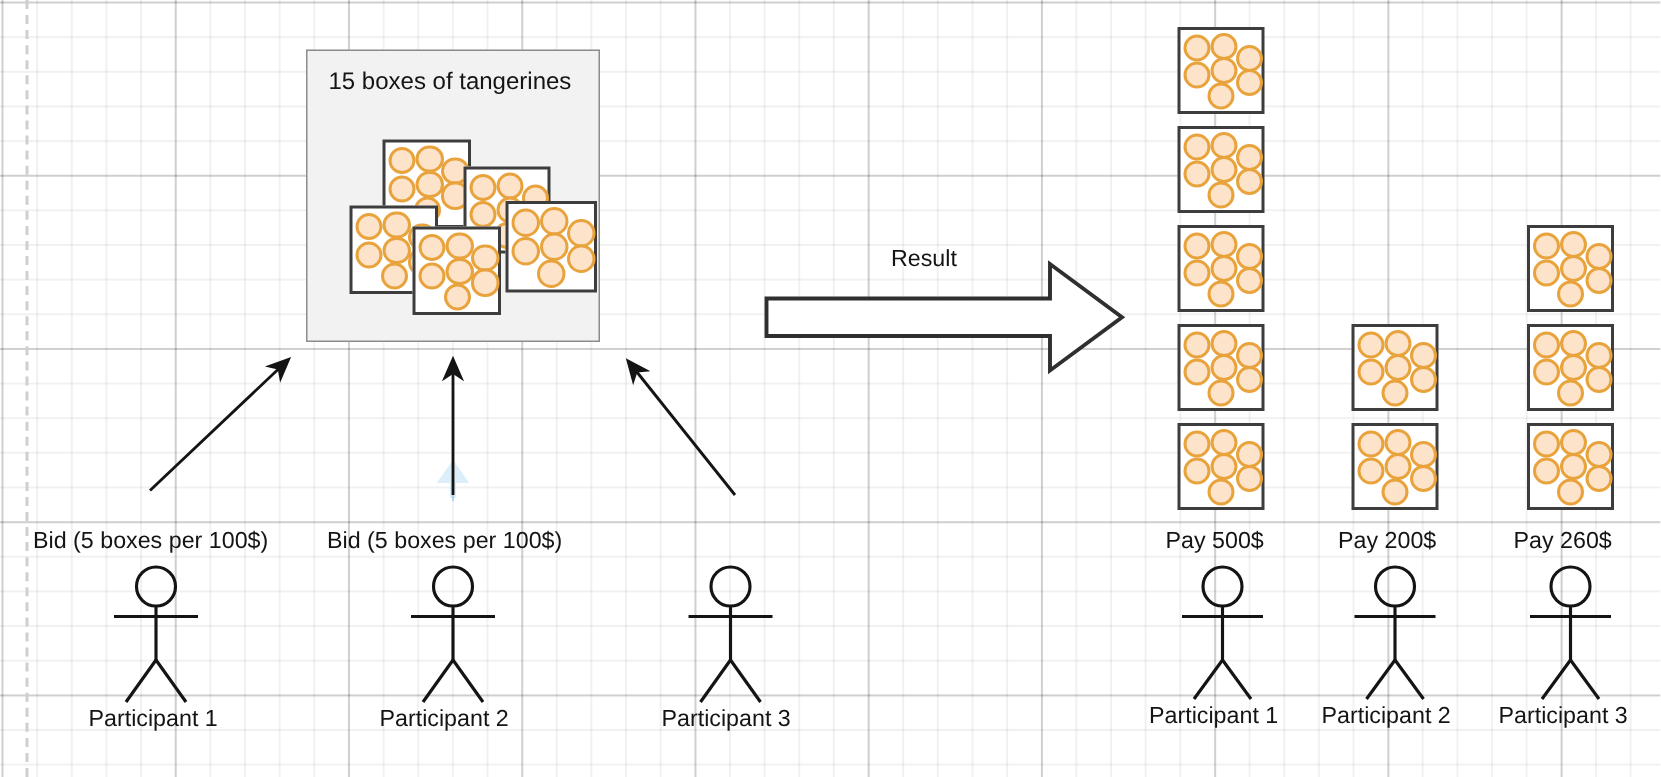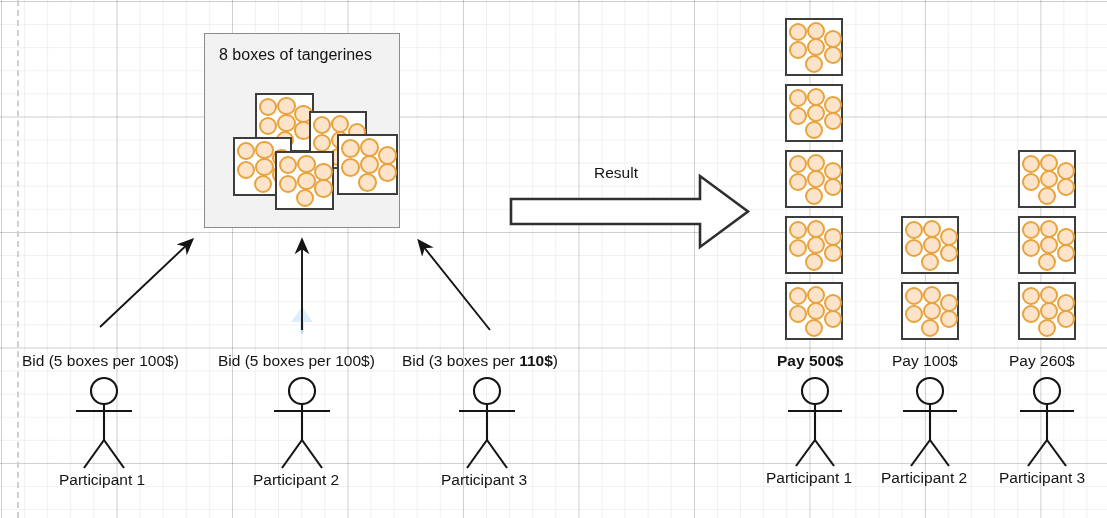--- a/index.html
+++ b/index.html
@@ -79,21 +79,21 @@
   }
 </style>
 </head>
 <body>
 
 <div id="canvas">
 
   <div class="guide-line"></div>
 
   <div class="panel">
-    <div class="panel-title">8 boxes of tangerines</div>
+    <div class="panel-title">15 boxes of tangerines</div>
     <div id="supply-cluster">
         <div class="tbox" style="width: 59px; height: 59px; left: 50px; top: 59px; z-index: 10;">
           <div class="tang" style="width: 18.29px; height: 18.29px; left: 2.065px; top: 2.655px; background: rgb(253, 227, 202); border-color: rgb(232, 163, 61);"></div>
           <div class="tang" style="width: 18.29px; height: 18.29px; left: 20.355px; top: 2.065px; background: rgb(253, 227, 202); border-color: rgb(232, 163, 61);"></div>
           <div class="tang" style="width: 18.29px; height: 18.29px; left: 37.465px; top: 9.735px; background: rgb(253, 227, 202); border-color: rgb(232, 163, 61);"></div>
           <div class="tang" style="width: 18.29px; height: 18.29px; left: 20.355px; top: 18.585px; background: rgb(253, 227, 202); border-color: rgb(232, 163, 61);"></div>
           <div class="tang" style="width: 18.29px; height: 18.29px; left: 2.065px; top: 21.535px; background: rgb(253, 227, 202); border-color: rgb(232, 163, 61);"></div>
           <div class="tang" style="width: 18.29px; height: 18.29px; left: 37.465px; top: 26.255px; background: rgb(253, 227, 202); border-color: rgb(232, 163, 61);"></div>
           <div class="tang" style="width: 18.29px; height: 18.29px; left: 18.585px; top: 35.695px; background: rgb(253, 227, 202); border-color: rgb(232, 163, 61);"></div>
         </div>
@@ -202,23 +202,20 @@
   </svg>
 
   <div class="label" style="left:594px;top:164px;">Result</div>
 
   <div class="label" style="left:22px;top:352px;">
     <span>Bid (5 boxes per </span><span>100$</span><span>)</span>
   </div>
   <div class="label" style="left:218px;top:352px;">
     <span>Bid (5 boxes per </span><span>100$</span><span>)</span>
   </div>
-  <div class="label" style="left:402px;top:352px;">
-    <span>Bid (3 boxes per </span><b>110$</b><span>)</span>
-  </div>
 
   <div class="label" style="left:59px;top:471px;">Participant 1</div>
   <div class="label" style="left:253px;top:471px;">Participant 2</div>
   <div class="label" style="left:441px;top:471px;">Participant 3</div>
 
   <div id="winner-col-0" class="abs">
       <div class="tbox" style="width: 58px; height: 58px; left: 785px; top: 282px;">
         <div class="tang" style="width: 17.98px; height: 17.98px; left: 2.03px; top: 2.61px; background: rgb(253, 227, 202); border-color: rgb(232, 163, 61);"></div>
         <div class="tang" style="width: 17.98px; height: 17.98px; left: 20.01px; top: 2.03px; background: rgb(253, 227, 202); border-color: rgb(232, 163, 61);"></div>
         <div class="tang" style="width: 17.98px; height: 17.98px; left: 36.83px; top: 9.57px; background: rgb(253, 227, 202); border-color: rgb(232, 163, 61);"></div>
@@ -307,21 +304,21 @@
         <div class="tang" style="width: 17.98px; height: 17.98px; left: 2.03px; top: 2.61px; background: rgb(253, 227, 202); border-color: rgb(232, 163, 61);"></div>
         <div class="tang" style="width: 17.98px; height: 17.98px; left: 20.01px; top: 2.03px; background: rgb(253, 227, 202); border-color: rgb(232, 163, 61);"></div>
         <div class="tang" style="width: 17.98px; height: 17.98px; left: 36.83px; top: 9.57px; background: rgb(253, 227, 202); border-color: rgb(232, 163, 61);"></div>
         <div class="tang" style="width: 17.98px; height: 17.98px; left: 20.01px; top: 18.27px; background: rgb(253, 227, 202); border-color: rgb(232, 163, 61);"></div>
         <div class="tang" style="width: 17.98px; height: 17.98px; left: 2.03px; top: 21.17px; background: rgb(253, 227, 202); border-color: rgb(232, 163, 61);"></div>
         <div class="tang" style="width: 17.98px; height: 17.98px; left: 36.83px; top: 25.81px; background: rgb(253, 227, 202); border-color: rgb(232, 163, 61);"></div>
         <div class="tang" style="width: 17.98px; height: 17.98px; left: 18.27px; top: 35.09px; background: rgb(253, 227, 202); border-color: rgb(232, 163, 61);"></div>
       </div>
     </div>
 
-  <div class="label" style="left:777px;top:352px;font-weight:bold;">Pay 500$</div>
-  <div class="label" style="left:892px;top:352px;">Pay 100$</div>
+  <div class="label" style="left:777px;top:352px;">Pay 500$</div>
+  <div class="label" style="left:892px;top:352px;">Pay 200$</div>
   <div class="label" style="left:1009px;top:352px;">Pay 260$</div>
 
   <div class="label" style="left:766px;top:469px;">Participant 1</div>
   <div class="label" style="left:881px;top:469px;">Participant 2</div>
   <div class="label" style="left:999px;top:469px;">Participant 3</div>
 
 </div>
 
 </body></html>

